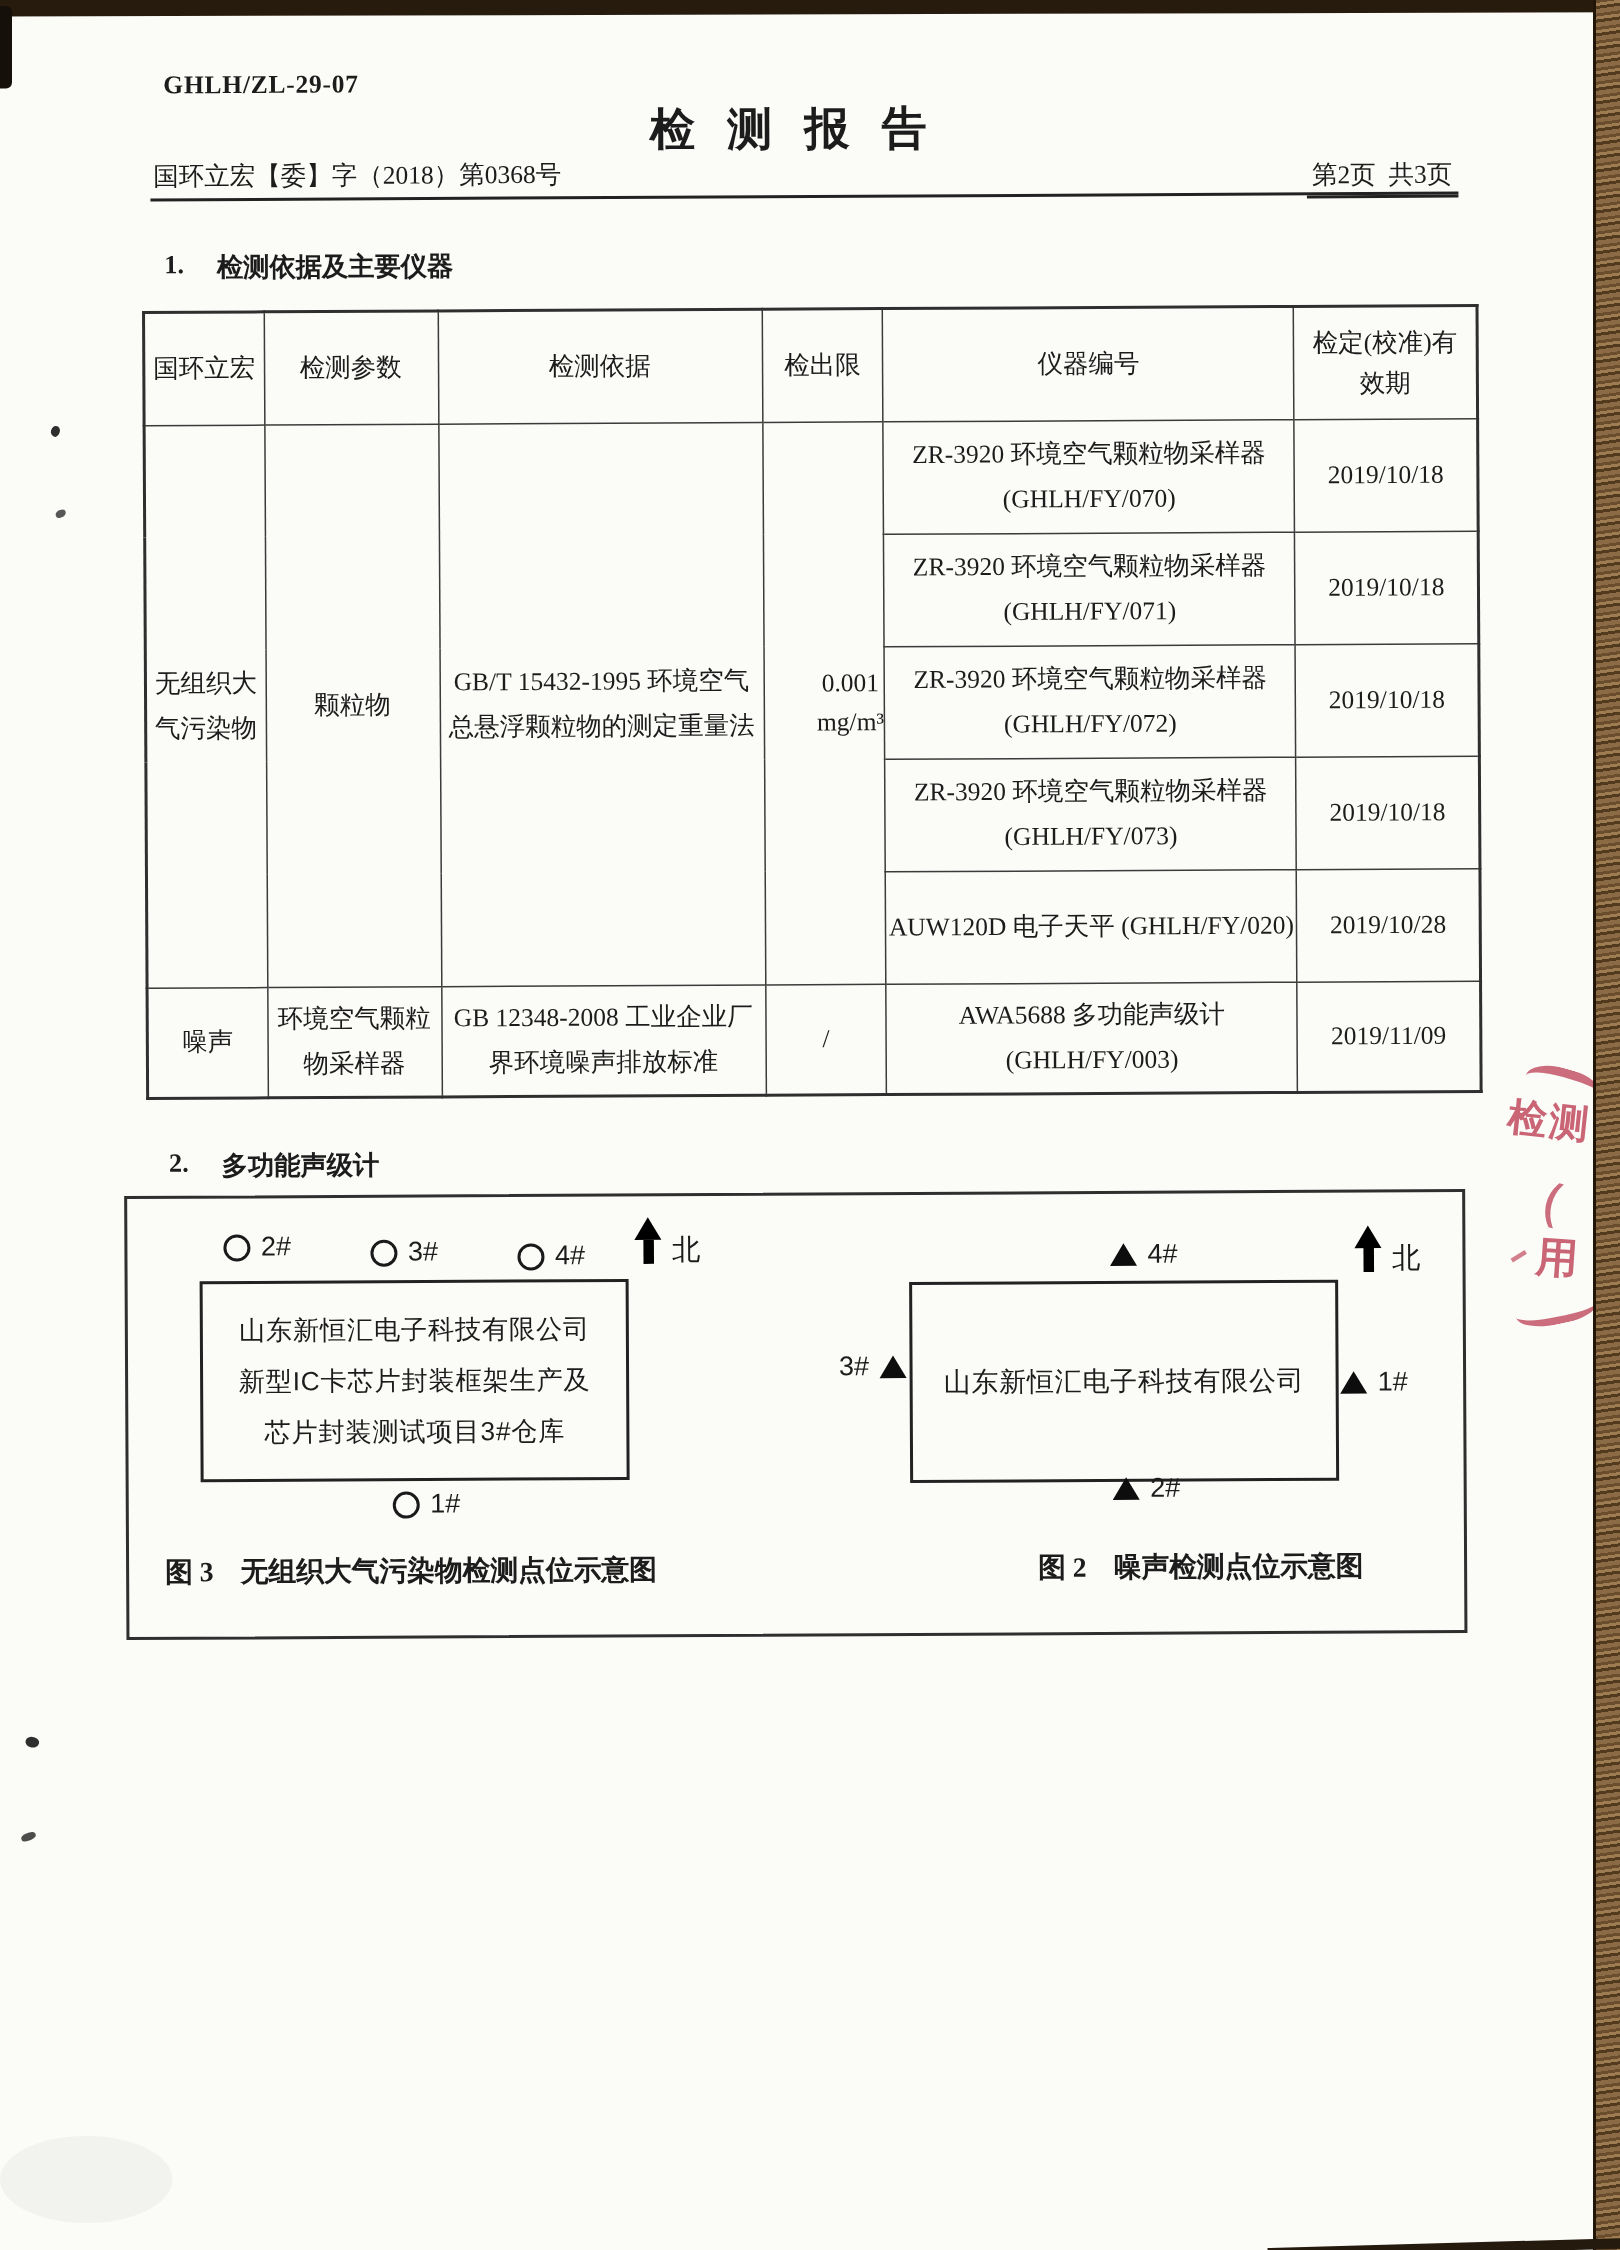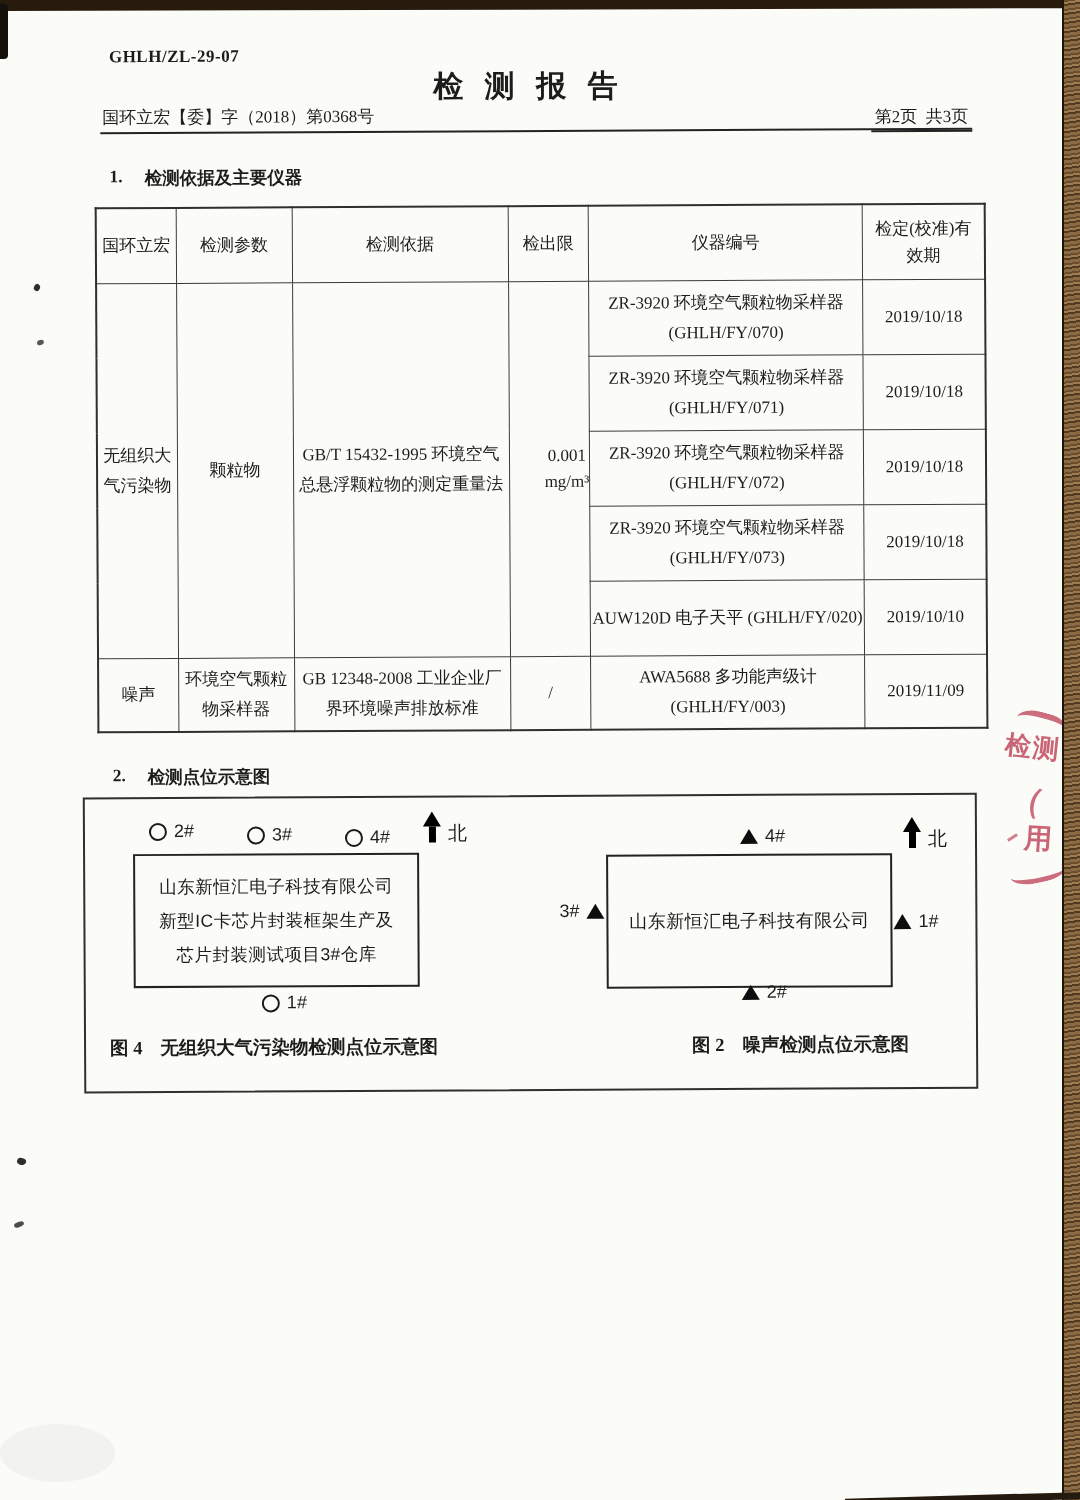--- a/index.html
+++ b/index.html
@@ -153,36 +153,36 @@
       <tr class="r">
         <td class="inst">ZR-3920 环境空气颗粒物采样器(GHLH/FY/072)</td>
         <td>2019/10/18</td>
       </tr>
       <tr class="r">
         <td class="inst">ZR-3920 环境空气颗粒物采样器(GHLH/FY/073)</td>
         <td>2019/10/18</td>
       </tr>
       <tr class="r">
         <td class="inst">AUW120D 电子天平 (GHLH/FY/020)</td>
-        <td>2019/10/10</td>
+        <td>2019/10/28</td>
       </tr>
       <tr class="rn">
         <td>噪声</td>
         <td class="par">环境空气颗粒物采样器</td>
         <td class="basis">GB 12348-2008 工业企业厂界环境噪声排放标准</td>
         <td>/</td>
         <td class="inst">AWA5688 多功能声级计 (GHLH/FY/003)</td>
         <td>2019/11/09</td>
       </tr>
     </tbody>
       </table>
 
     <div class="sec-head sec2">
       <span>2.</span>
-      <span>检测点位示意图</span>
+      <span>多功能声级计</span>
     </div>
 
     <div class="figbox">
 
       <div class="pt" style="left:64px;top:22px;">
         <span class="circ"></span>
         <span>2#</span>
       </div>
       <div class="pt" style="left:162px;top:26px;">
         <span class="circ"></span>
@@ -202,21 +202,21 @@
       <div class="bldg bldg1">
         <div>山东新恒汇电子科技有限公司</div>
         <div>新型IC卡芯片封装框架生产及</div>
         <div>芯片封装测试项目3#仓库</div>
       </div>
       <div class="pt" style="left:176px;top:194px;">
         <span class="circ"></span>
         <span>1#</span>
       </div>
       <div class="caption" style="left:24px;top:236px;">
-        <span>图 4</span>
+        <span>图 3</span>
         <span>无组织大气污染物检测点位示意图</span>
       </div>
 
       <div class="pt" style="left:655px;top:30px;">
         <span class="tri"></span>
         <span>4#</span>
       </div>
       <div class="north" style="left:818px;top:22px;">
         <span class="arrow">
             <span class="head"></span>

